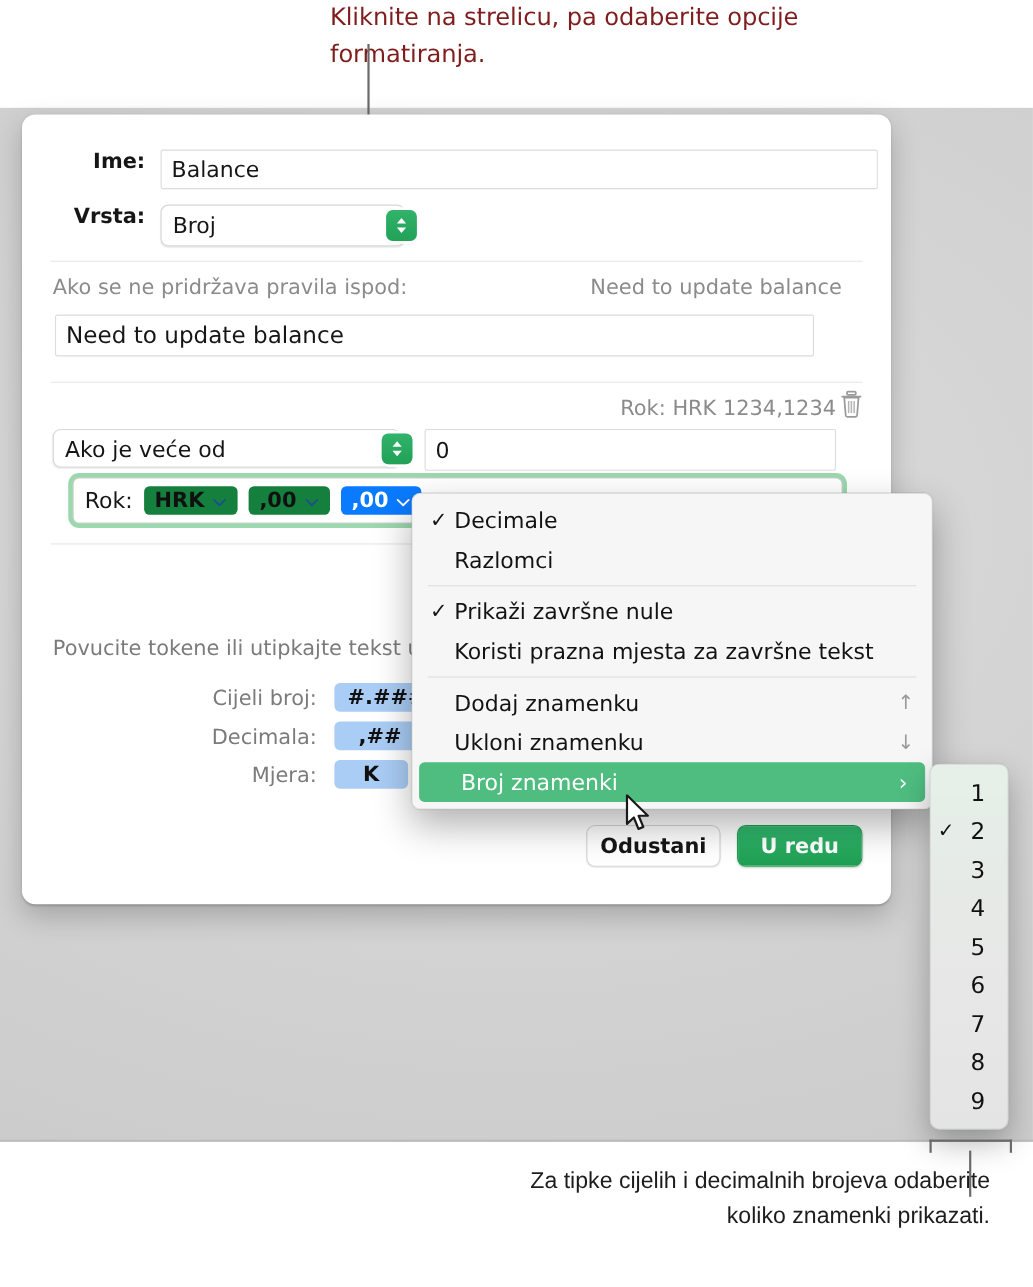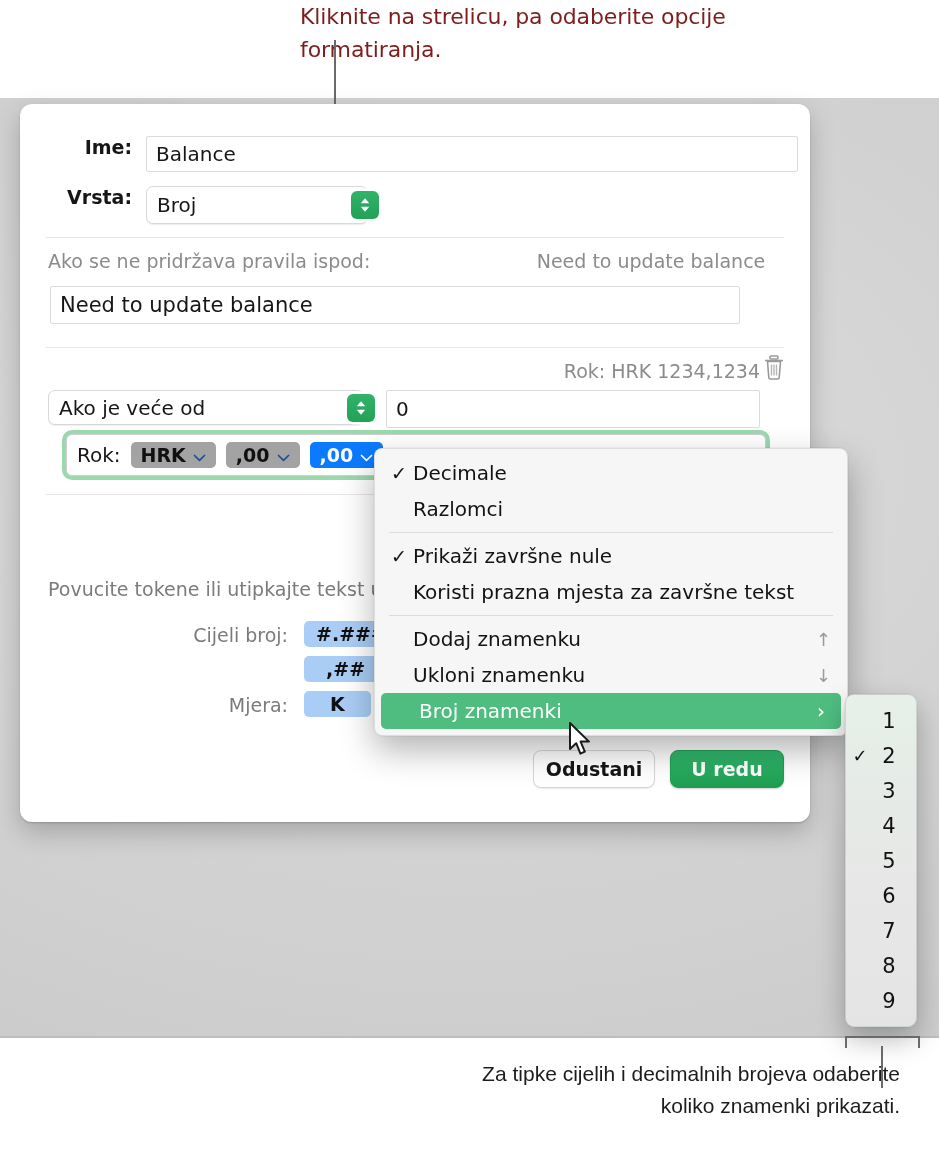--- a/index.html
+++ b/index.html
@@ -124,21 +124,21 @@
     border:1px solid #cfcfcf;
     box-shadow:0 0 0 4px #9bd8ae;
     display:flex;align-items:center;padding:0 10px;gap:10px;
     overflow:hidden;
   }
   .tok-label{
     font-size:20px;color:#161616;
     font-family:"DejaVu Sans", sans-serif;
   }
   .token{
-    height:26px;border-radius:5px;background:#a3a3a3;
+    height:26px;border-radius:5px;background:#15803d;
     display:flex;align-items:center;gap:7px;padding:0 10px;
     font-size:19px;color:#101010;font-weight:bold;
     font-family:"DejaVu Sans", sans-serif;
   }
   .token.sel{background:#0a7bff;color:#fff;}
   .token .cv{display:block;}
 
   
   .btok{
     height:26px;border-radius:5px;background:#aacdf5;
@@ -282,20 +282,21 @@
   </div>
 
   <div class="sep" style="left:26px;top:390px;width:738px;"></div>
 
 
   <div style="position:absolute;left:28px;top:474px;" class="lbl-gray-dark">Povucite tokene ili utipkajte tekst u polja.</div>
 
   <div style="position:absolute;left:58px;top:520px;width:210px;text-align:right;" class="lbl-gray-dark">Cijeli broj:</div>
   <div style="position:absolute;left:284px;top:517px;"><span class="btok">#.###</span></div>
 
+  <div style="position:absolute;left:58px;top:555px;width:210px;text-align:right;" class="lbl-gray-dark">Decimala:</div>
   <div style="position:absolute;left:284px;top:552px;"><span class="btok" style="padding:0 22px;">,##</span></div>
 
   <div style="position:absolute;left:58px;top:590px;width:210px;text-align:right;" class="lbl-gray-dark">Mjera:</div>
   <div style="position:absolute;left:284px;top:587px;"><span class="btok" style="padding:0 26px;">K</span></div>
 
   <div class="pill" style="position:absolute;left:513px;top:646px;width:122px;height:38px;">Odustani</div>
   <div class="pill primary" style="position:absolute;left:650px;top:646px;width:114px;height:38px;">U redu</div>
 </div>
 
 <div class="menu">

